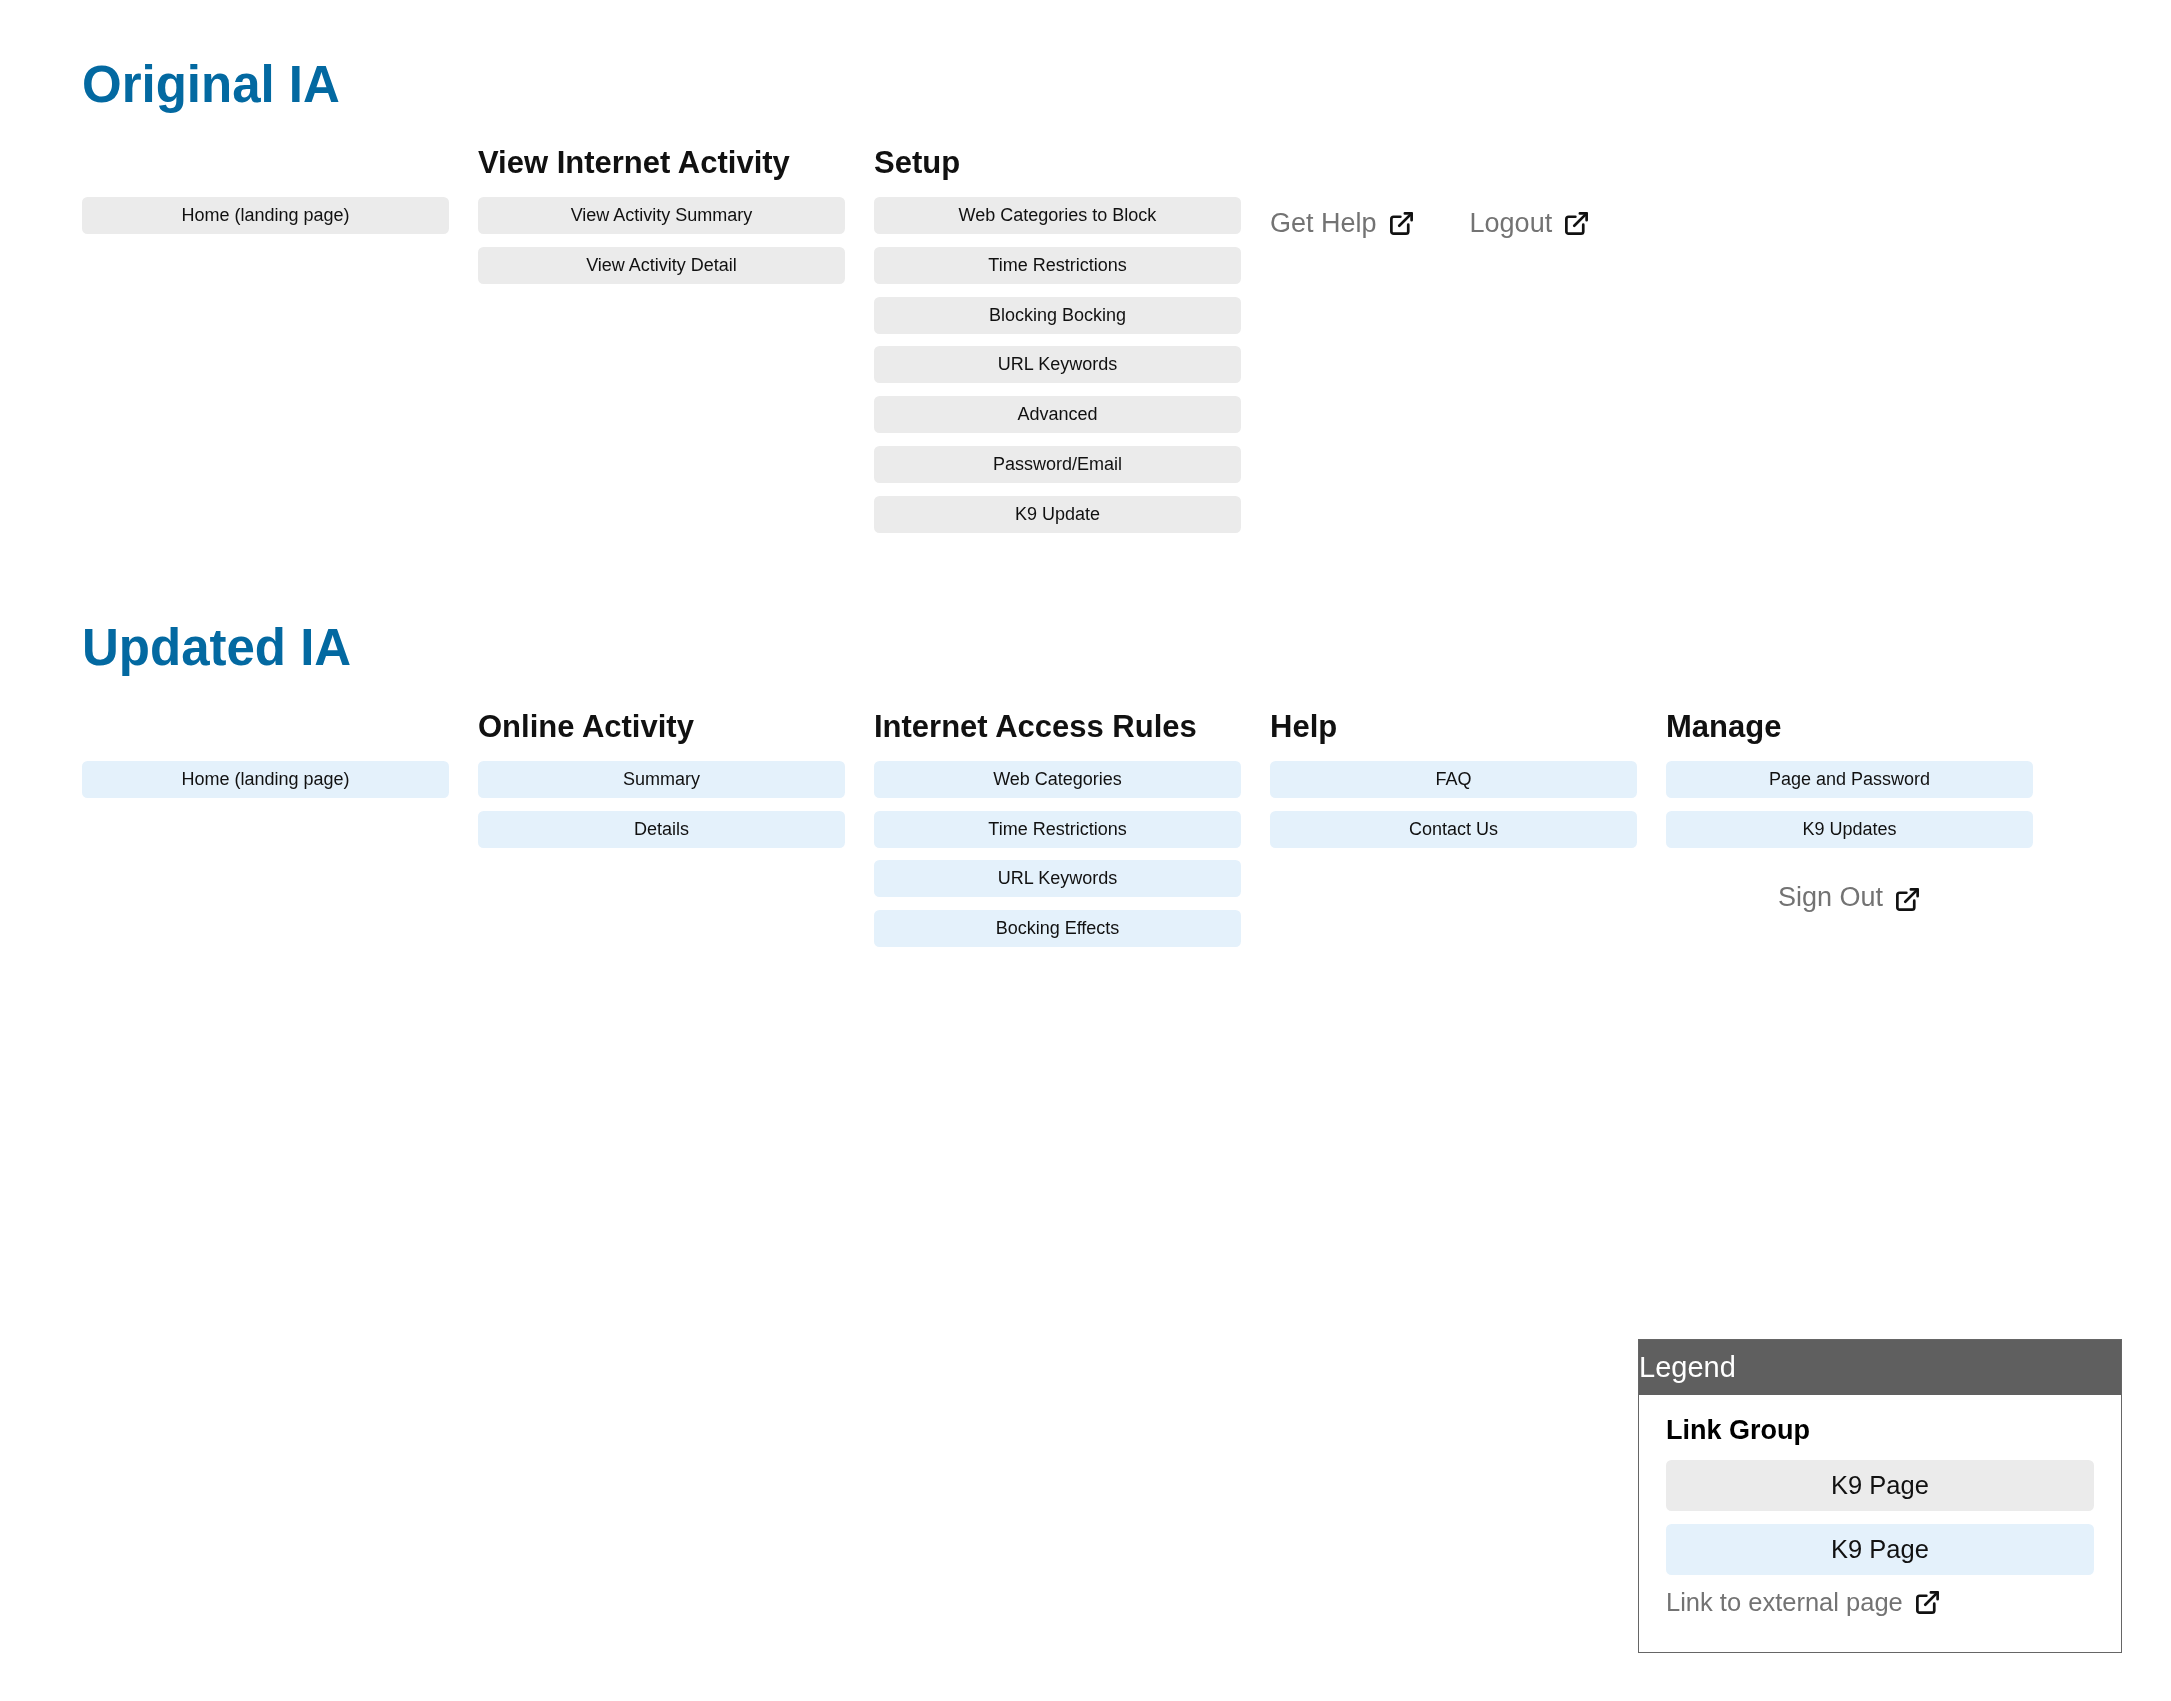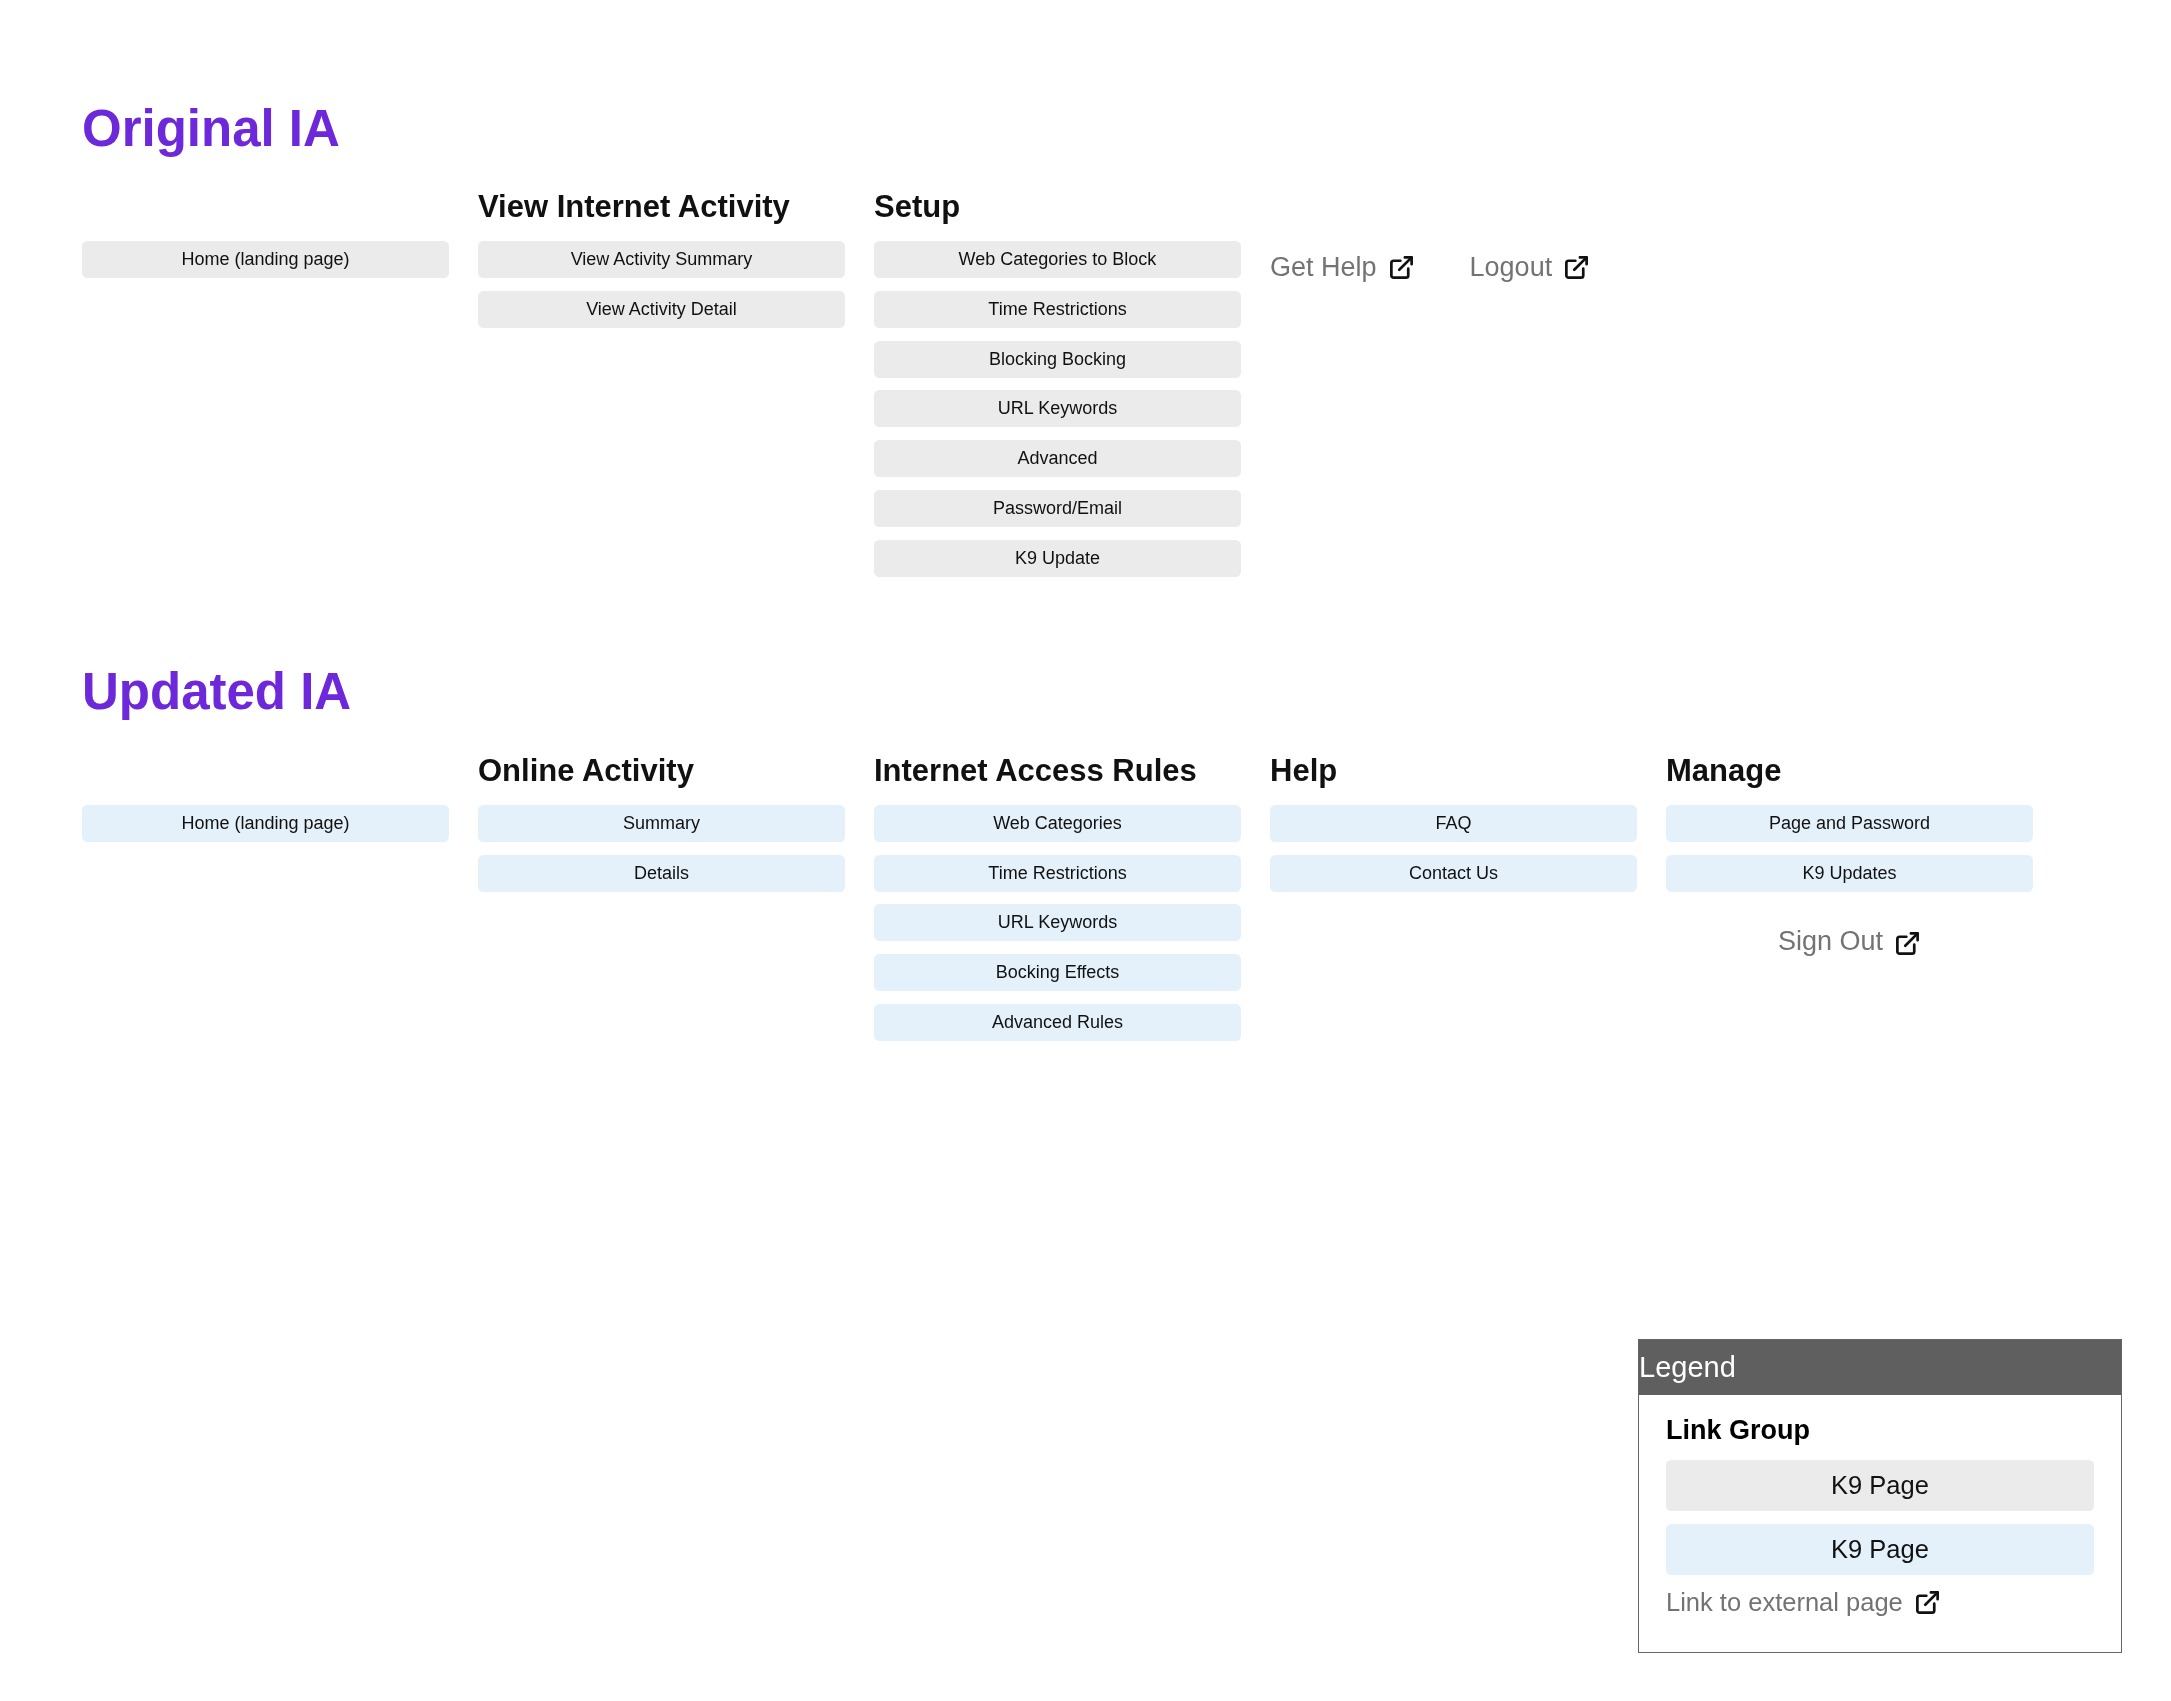--- a/index.html
+++ b/index.html
@@ -16,23 +16,22 @@
     height: 1702px;
     background: #fff;
     position: relative;
     padding: 55px 82px 36px 82px;
     transform-origin: top left;
   }
 
   h1.section-title {
     font-size: 51px;
     font-weight: 700;
-    color: #6d28d9;
+    color: #0369a1;
     margin-bottom: 25.5px;
-    margin-top: 44px;
   }
 
   .ia-section { margin-bottom: 73px; }
 
   .columns {
     display: flex;
     gap: 29px;
     align-items: flex-start;
   }
   .col {
@@ -221,23 +220,20 @@
           </div>
         <div class="pill blue">
             <span>Time Restrictions</span>
           </div>
         <div class="pill blue">
             <span>URL Keywords</span>
           </div>
         <div class="pill blue">
             <span>Bocking Effects</span>
           </div>
-        <div class="pill blue">
-            <span>Advanced Rules</span>
-          </div>
       </div>
 
       <div class="col">
         <div class="col-heading">Help</div>
         <div class="pill blue">
             <span>FAQ</span>
           </div>
         <div class="pill blue">
             <span>Contact Us</span>
           </div>

